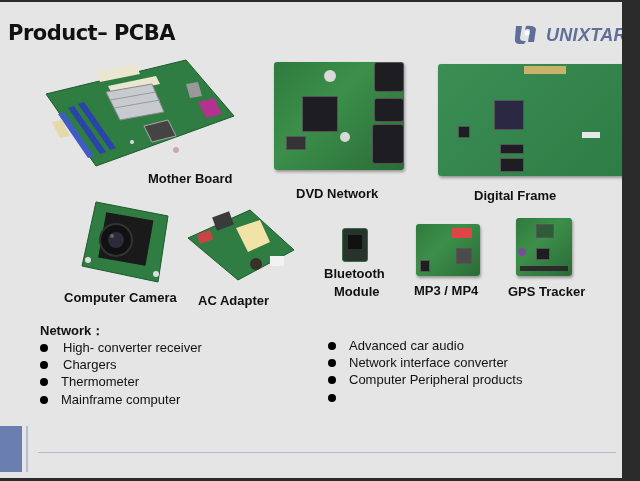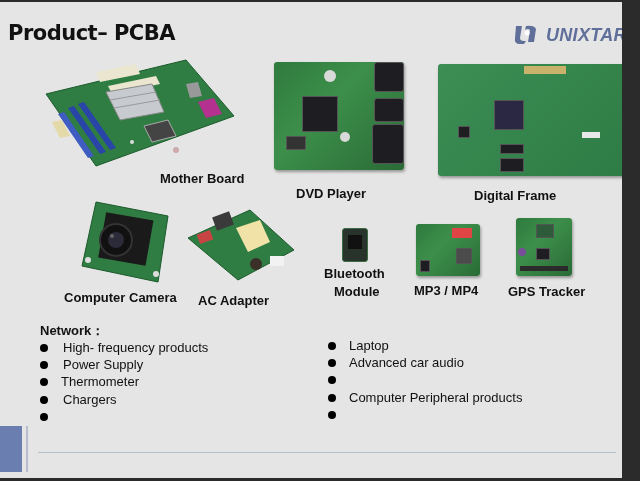--- a/index.html
+++ b/index.html
@@ -74,34 +74,34 @@
       <polygon points="32,52 38,50 70,96 64,98" fill="#2a45a8"></polygon>
       <polygon points="42,48 48,46 80,92 74,94" fill="#2a45a8"></polygon>
       <polygon points="22,58 28,56 58,100 52,102" fill="#3f5cc2"></polygon>
       <polygon points="108,70 132,64 140,80 116,86" fill="#444" stroke="#aaa"></polygon>
       <polygon points="162,46 178,42 186,58 170,62" fill="#b5318f"></polygon>
       <polygon points="150,28 162,26 166,40 154,42" fill="#999"></polygon>
       <polygon points="16,66 26,64 34,80 24,82" fill="#e4d9a8"></polygon>
       <circle cx="140" cy="94" r="3" fill="#caa"></circle>
       <circle cx="96" cy="86" r="2" fill="#ddd"></circle>
     </svg>
-    <div class="label" style="left:124px;top:114px;">Mother Board</div>
+    <div class="label" style="left:112px;top:114px;">Mother Board</div>
   </div>
 
   <div class="product" style="left:268px;top:56px;">
     <div class="img pcb" style="left:6px;top:4px;width:130px;height:108px;">
       <div class="chip" style="left:28px;top:34px;width:36px;height:36px;"></div>
       <div class="chip" style="left:100px;top:0;width:30px;height:30px;border-radius:3px;"></div>
       <div class="chip" style="left:100px;top:36px;width:30px;height:24px;border-radius:3px;"></div>
       <div class="chip" style="left:98px;top:62px;width:32px;height:40px;border-radius:3px;"></div>
       <div class="chip" style="left:12px;top:74px;width:20px;height:14px;background:#333;"></div>
       <div style="position:absolute;left:50px;top:8px;width:12px;height:12px;border-radius:50%;background:#d9d9d9;"></div>
       <div style="position:absolute;left:66px;top:70px;width:10px;height:10px;border-radius:50%;background:#d9d9d9;"></div>
     </div>
-    <div class="label" style="left:28px;top:127px;">DVD Player</div>
+    <div class="label" style="left:28px;top:127px;">DVD Network</div>
   </div>
 
   <div class="product" style="left:436px;top:58px;">
     <div class="img pcb" style="left:2px;top:4px;width:188px;height:112px;background:linear-gradient(135deg,#3c8e55,#2d7c45);">
       <div class="chip" style="left:56px;top:36px;width:30px;height:30px;background:#2b2843;"></div>
       <div class="chip" style="left:62px;top:80px;width:24px;height:10px;"></div>
       <div class="chip" style="left:62px;top:94px;width:24px;height:14px;"></div>
       <div class="chip" style="left:20px;top:62px;width:12px;height:12px;"></div>
       <div style="position:absolute;left:86px;top:2px;width:42px;height:8px;background:#c9b26a;"></div>
       <div style="position:absolute;left:144px;top:68px;width:18px;height:6px;background:#e8e8e8;"></div>
@@ -157,31 +157,29 @@
       <div class="chip" style="left:20px;top:30px;width:14px;height:12px;"></div>
       <div style="position:absolute;left:2px;top:30px;width:8px;height:8px;border-radius:50%;background:#7a4d9a;"></div>
       <div style="position:absolute;left:4px;top:48px;width:48px;height:5px;background:#2b2b2b;"></div>
     </div>
     <div class="label" style="left:2px;top:69px;">GPS Tracker</div>
   </div>
 
   <div class="others-title">Network：</div>
 
   <ul class="list" style="left:38px;top:337px;">
-    <li><span class="dot"></span><span style="margin-left:2px;">High- frequency products</span></li>
-    <li><span class="dot"></span><span style="margin-left:2px;">Power Supply</span></li>
+    <li><span class="dot"></span><span style="margin-left:2px;">High- converter receiver</span></li>
+    <li><span class="dot"></span><span style="margin-left:2px;">Chargers</span></li>
     <li><span class="dot"></span><span>Thermometer</span></li>
-    <li><span class="dot"></span><span style="margin-left:2px;">Chargers</span></li>
-    <li><span class="dot"></span></li>
+    <li><span class="dot"></span><span>Mainframe computer</span></li>
   </ul>
 
   <ul class="list" style="left:326px;top:335px;">
-    <li><span class="dot"></span><span>Laptop</span></li>
     <li><span class="dot"></span><span>Advanced car audio</span></li>
-    <li><span class="dot"></span></li>
+    <li><span class="dot"></span><span>Network interface converter</span></li>
     <li><span class="dot"></span><span>Computer Peripheral products</span></li>
     <li><span class="dot"></span></li>
   </ul>
 
   <div class="left-bar"></div>
   <div class="left-line"></div>
   <div class="bottom-line"></div>
 </div>
 
 </body></html>

